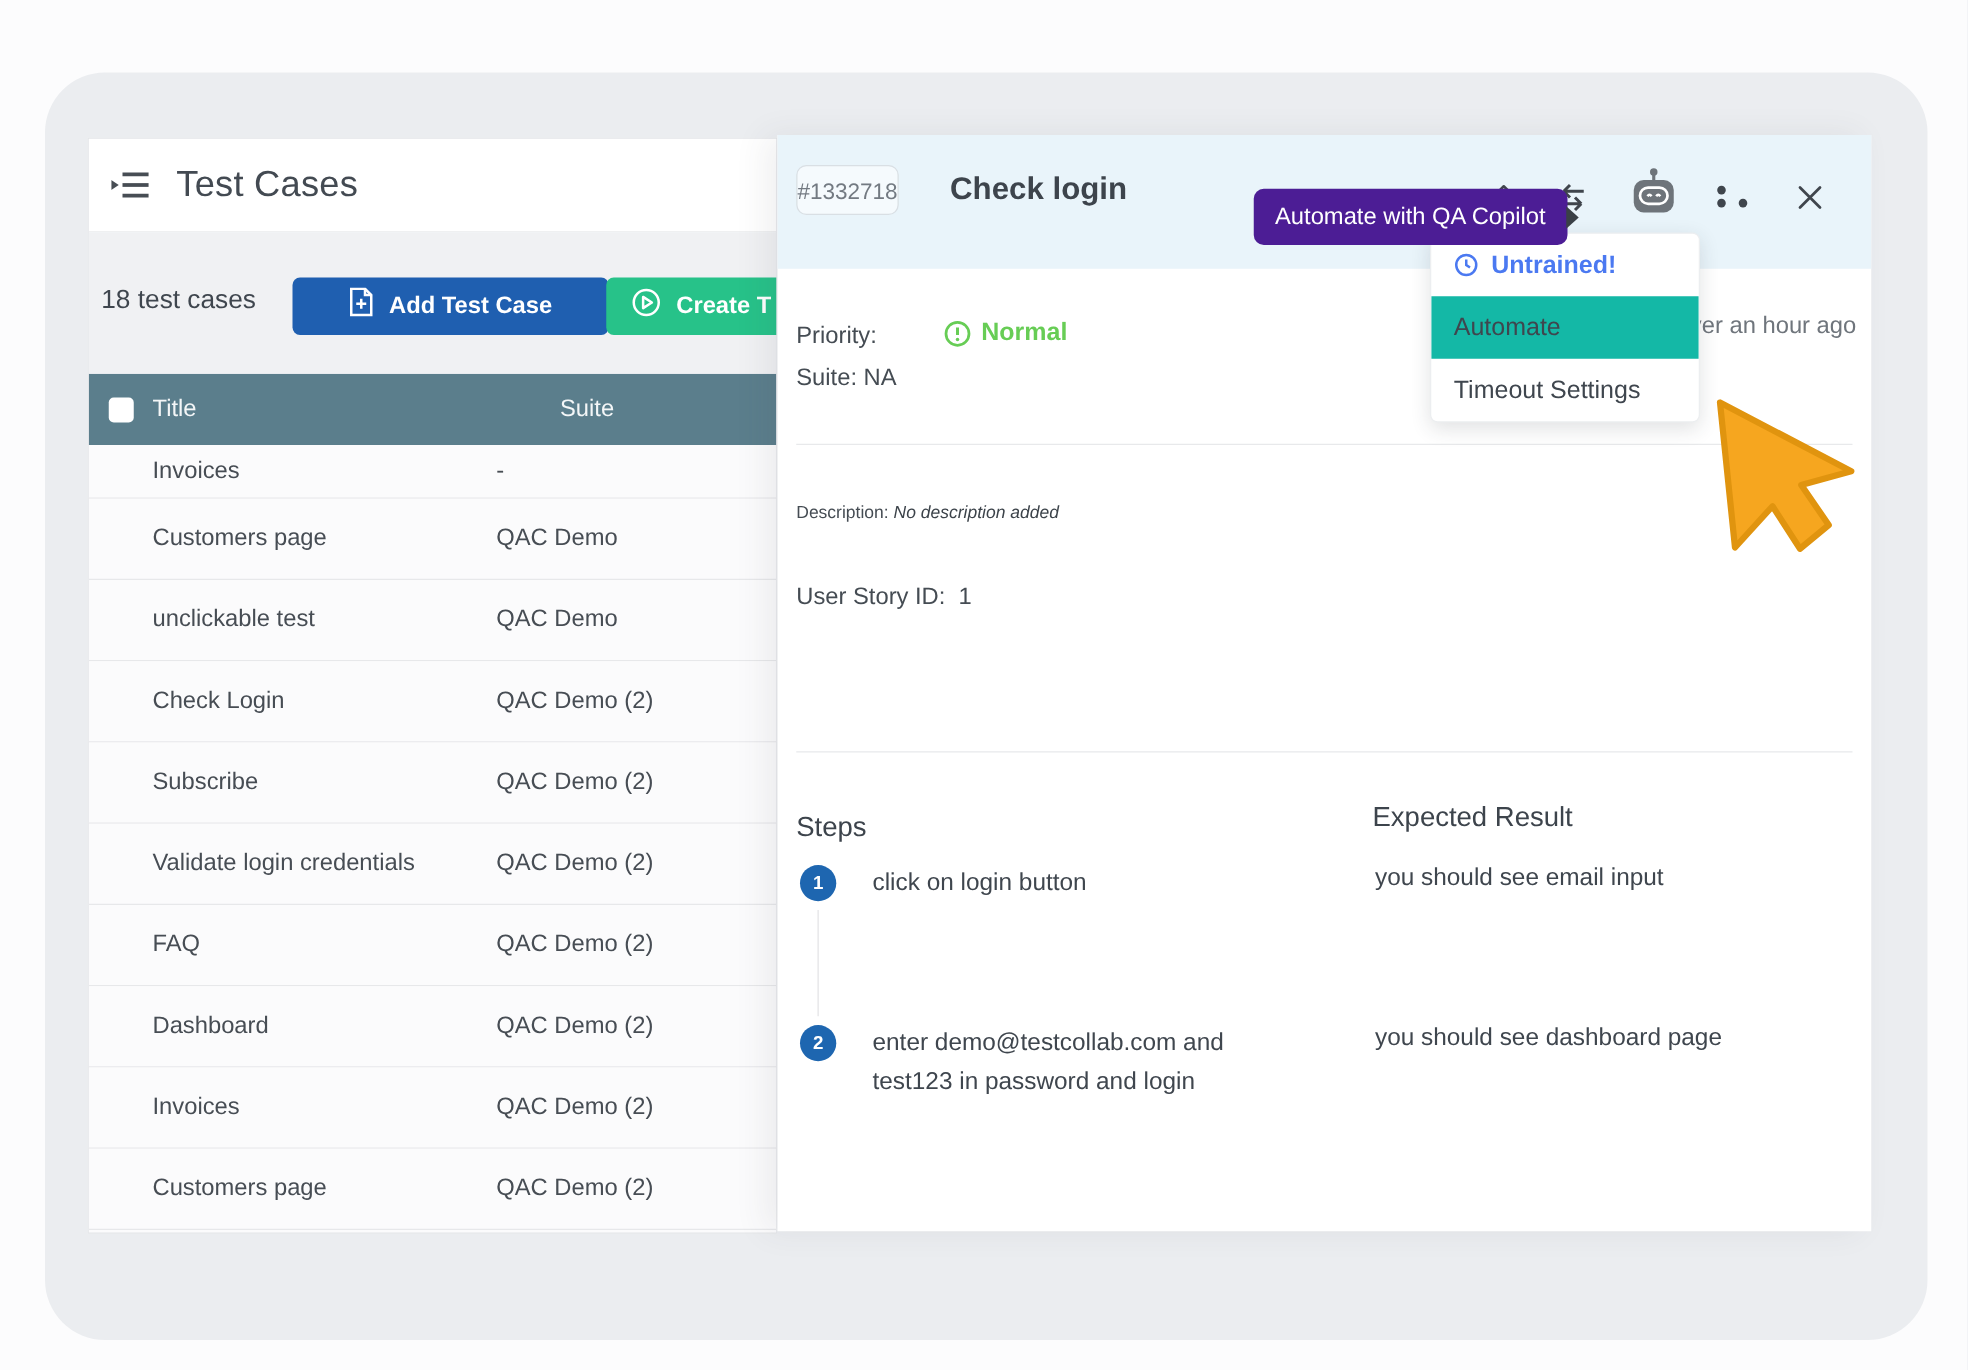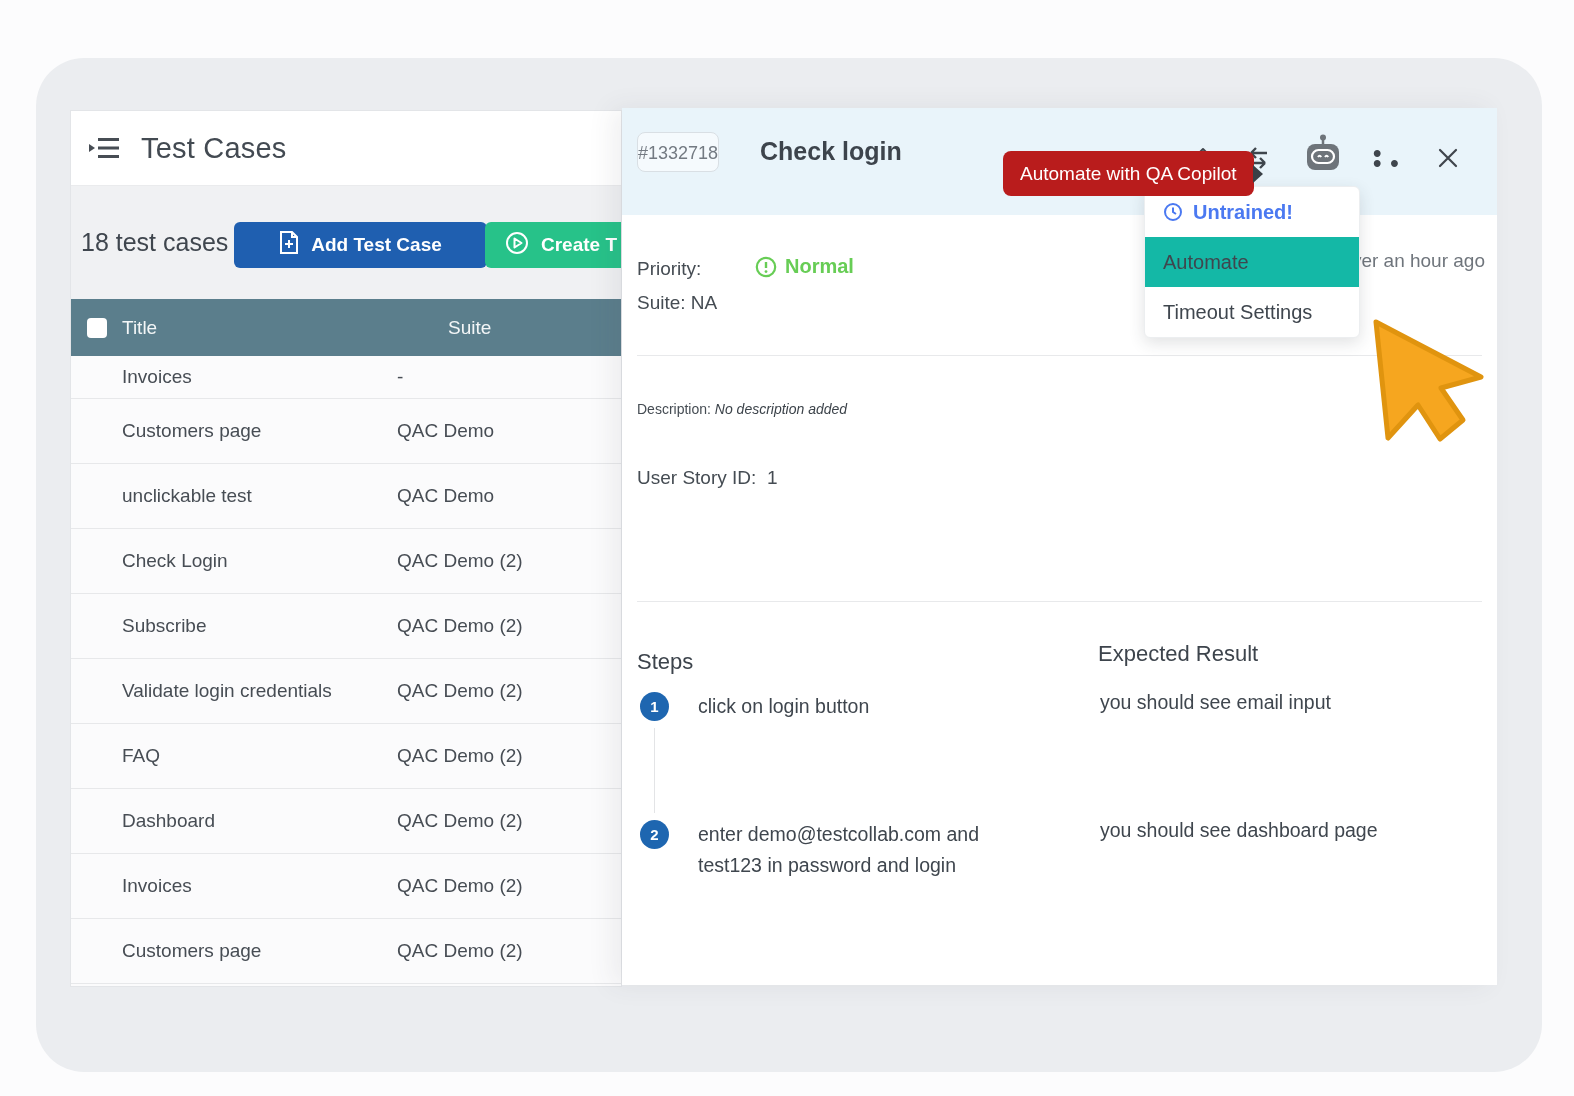--- a/index.html
+++ b/index.html
@@ -21,21 +21,21 @@
   }
   .left-header{
     height:75px;background:#ffffff;border-bottom:1px solid #eaebed;
     display:flex;align-items:center;padding-left:18px;box-sizing:border-box;
   }
   .collapse-icon{width:30px;height:26px;margin-right:22px;flex:0 0 auto;}
   .left-title{font-size:29px;color:#434a52;letter-spacing:.2px;}
   .left-toolbar{
     height:113px;background:#f0f1f3;position:relative;
   }
-  .count-label{position:absolute;left:10px;top:42px;font-size:25px;color:#3f464e;}
+  .count-label{position:absolute;left:10px;top:42px;font-size:21px;color:#3f464e;}
   .btn{
     position:absolute;top:36px;height:46px;border:none;border-radius:6px;
     color:#fff;font-size:19px;font-weight:600;display:flex;align-items:center;
     gap:12px;padding:0 20px;font-family:"Liberation Sans",sans-serif;cursor:pointer;
   }
   .btn-add{left:163px;width:253px;background:#1f5fb0;box-sizing:border-box;justify-content:center;}
   .btn-create{left:414px;width:230px;background:#27c289;box-sizing:border-box;}
   .table-header{
     height:57px;background:#5b7e8c;display:flex;align-items:center;
     color:#f3f6f7;font-size:19px;
@@ -70,21 +70,21 @@
     position:absolute;left:138px;top:29px;font-size:25px;font-weight:600;color:#3d444c;
   }
   .header-icons{position:absolute;right:34px;top:34px;display:flex;align-items:center;gap:30px;}
   .hicon{width:30px;height:30px;display:flex;align-items:center;justify-content:center;cursor:pointer;}
   .robot-icon{width:40px;height:40px;margin-top:-8px;}
   .ellipsis-icon{font-size:24px;color:#3f454c;font-weight:700;letter-spacing:2px;line-height:10px;}
   .close-icon svg{display:block;}
   
   .tooltip{
     position:absolute;left:381px;top:43px;height:45px;line-height:45px;
-    background:#b91c1c;color:#ffffff;font-size:19px;padding:0 17px;
+    background:#4c1d95;color:#ffffff;font-size:19px;padding:0 17px;
     border-radius:8px;z-index:6;white-space:nowrap;
   }
   .tooltip:after{
     content:"";position:absolute;right:-9px;top:50%;margin-top:-9px;
     border-left:10px solid #3a4046;border-top:9px solid transparent;border-bottom:9px solid transparent;
   }
   
   .dropdown{
     position:absolute;left:522px;top:78px;width:214px;background:#ffffff;
     border:1px solid #eceef0;border-radius:6px;z-index:5;

